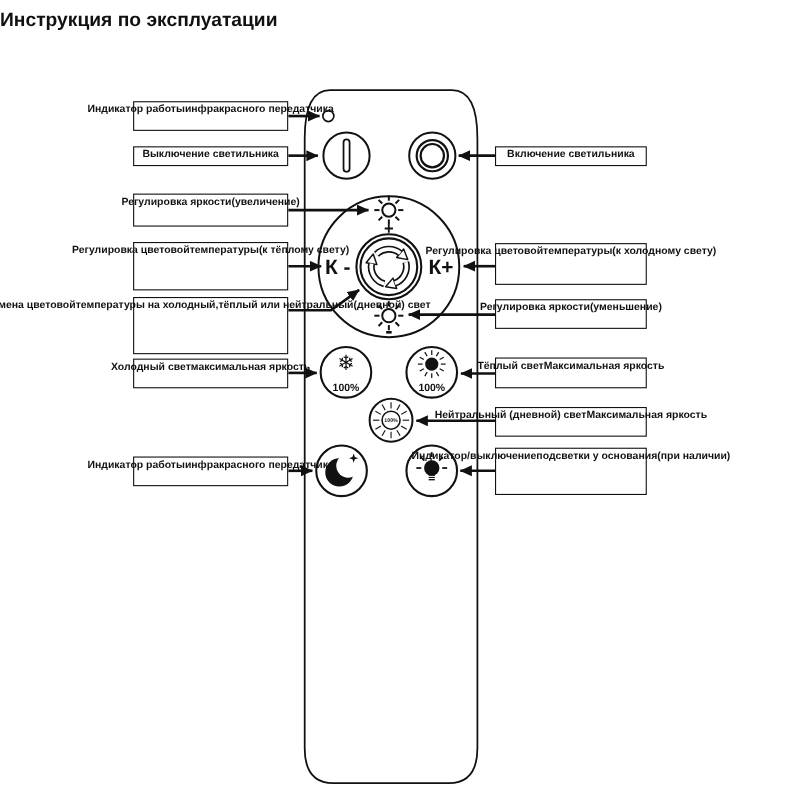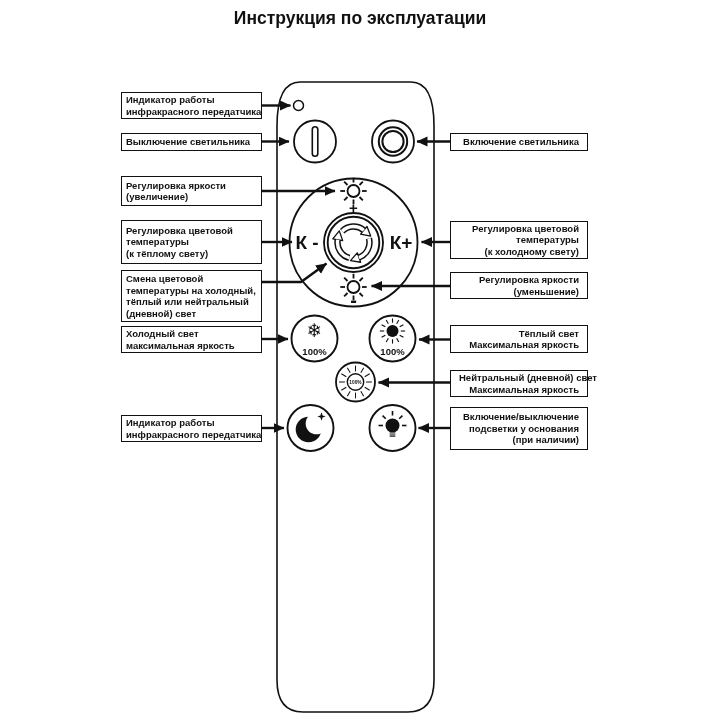--- a/index.html
+++ b/index.html
@@ -1,24 +1,24 @@
 <!DOCTYPE html>
 <html><head>
 <meta charset="utf-8">
 <style>
   html,body{margin:0;padding:0;background:#fff;}
   #page{position:relative;width:720px;height:720px;background:#fff;overflow:hidden;
         font-family:"Liberation Sans",sans-serif;color:#111;}
-  .title{position:absolute;top:9px;left:0;width:720px;text-align:center;
+  .title{position:absolute;top:9px;left:0;width:720px;
          font-size:17.5px;font-weight:bold;line-height:19px;}
   .subtitle{position:absolute;top:41px;left:0;width:720px;text-align:center;
          font-size:13px;font-weight:bold;line-height:15px;}
   .layer{position:absolute;left:0;top:0;}
   .callout{position:absolute;background:#fff;border:1.6px solid #111;box-sizing:border-box;
-           display:flex;flex-direction:column;justify-content:center;
+           display:flex;flex-direction:row;justify-content:center;
            font-weight:bold;font-size:9.5px;line-height:11.5px;white-space:nowrap;}
   .callout.left{left:121px;width:141px;padding:1px 4px;text-align:left;}
   .callout.right{left:450px;width:138px;padding:1px 8px;text-align:right;}
   svg text{font-family:"Liberation Sans",sans-serif;font-weight:bold;fill:#111;}
   svg text.flake{font-family:"DejaVu Sans",sans-serif;}
 </style>
 </head>
 <body>
 
 <div id="page">
@@ -229,18 +229,18 @@
   </div>
   <div class="callout right" style="top:325px;height:28px">
     <div>Тёплый свет</div>
     <div>Максимальная яркость</div>
   </div>
   <div class="callout right" style="top:370px;height:27px">
     <div>Нейтральный (дневной) свет</div>
     <div>Максимальная яркость</div>
   </div>
   <div class="callout right" style="top:407px;height:43px">
-    <div>Включение/выключение</div>
+    <div>Индикатор/выключение</div>
     <div>подсветки у основания</div>
     <div>(при наличии)</div>
   </div>
 
 </div>
 
 </body></html>

